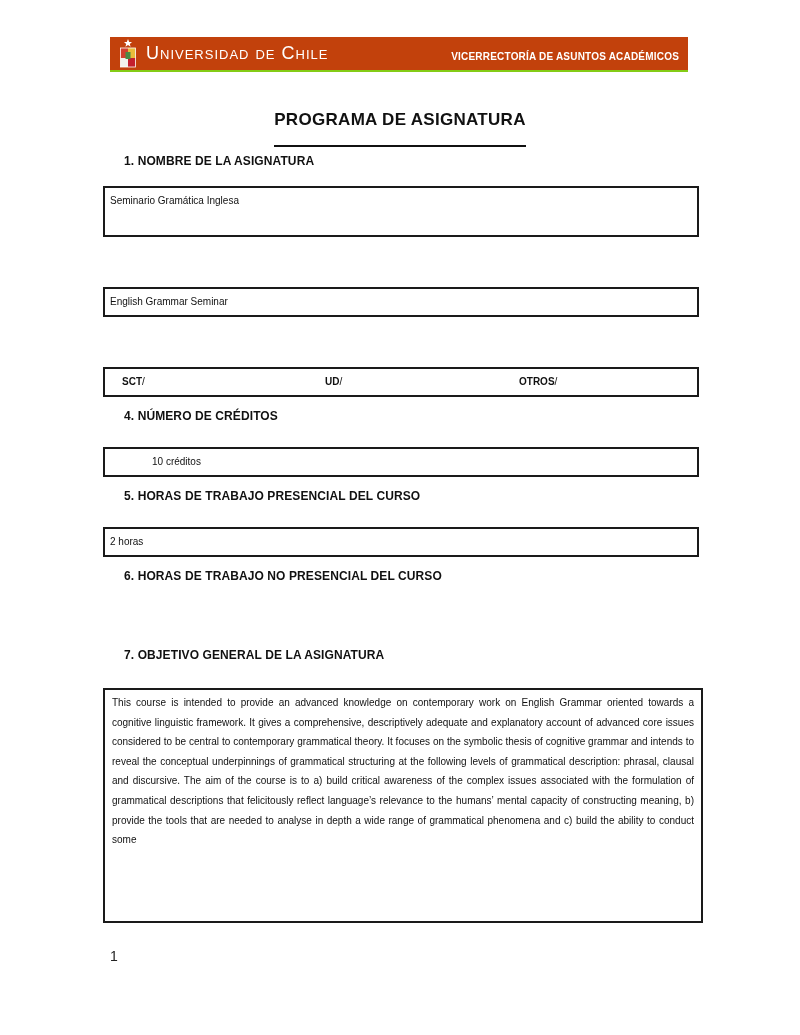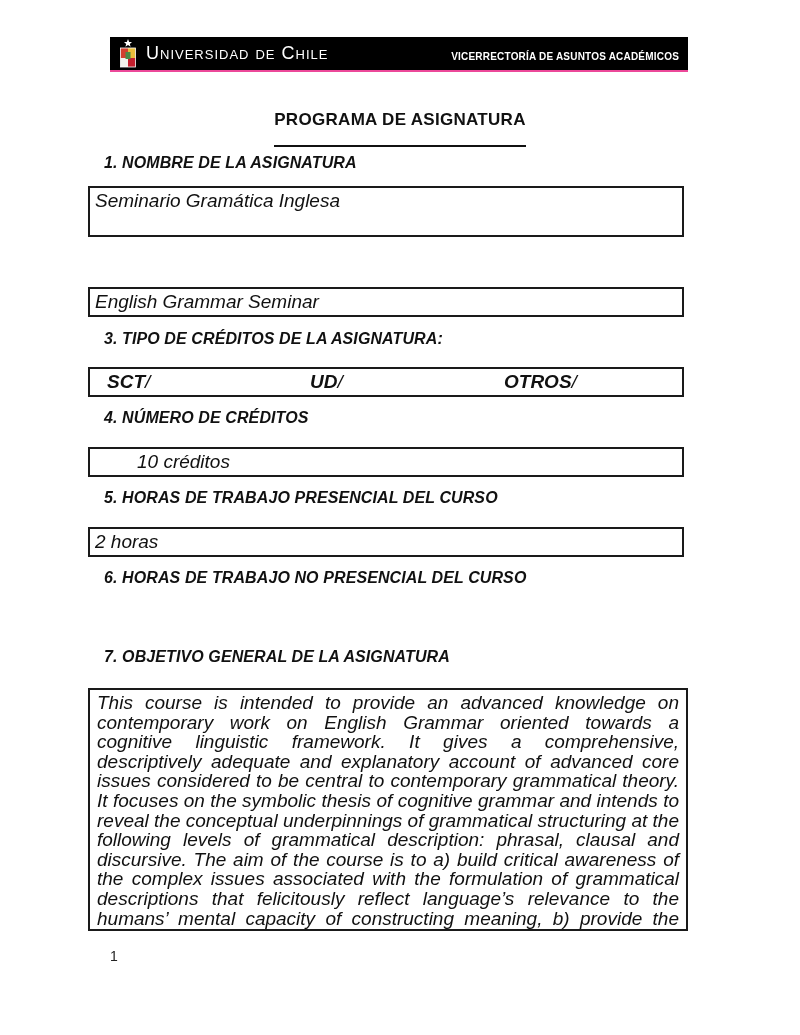--- a/index.html
+++ b/index.html
@@ -17,22 +17,22 @@
     overflow: hidden;
   }
 
   
   .banner {
     position: absolute;
     left: 110px;
     top: 37px;
     width: 578px;
     height: 33px;
-    background: #000000;
-    border-bottom: 2px solid #ec4899;
+    background: #c2410c;
+    border-bottom: 2px solid #84cc16;
     display: flex;
     align-items: center;
   }
   .crest {
     position: absolute;
     left: 7px;
     top: 1px;
     width: 22px;
     height: 32px;
   }
@@ -75,38 +75,36 @@
     font-size: 17px;
     font-weight: bold;
     border-bottom: 2px solid #111111;
     padding-bottom: 15px;
     letter-spacing: 0.3px;
   }
 
   
   .sec-heading {
     position: absolute;
-    left: 104px;
+    left: 124px;
     width: 594px;
-    font-size: 16px;
+    font-size: 12px;
     font-weight: bold;
     letter-spacing: 0.1px;
     white-space: nowrap;
-    font-style: italic;
   }
   .field-box {
     position: absolute;
-    left: 88px;
+    left: 103px;
     width: 582px;
     border: 2px solid #1a1a1a;
     background: #ffffff;
-    font-size: 19px;
+    font-size: 10px;
     padding: 2px 5px 3px 5px;
     line-height: 21px;
-    font-style: italic;
   }
   .gray-line { color: #595959; }
 
   .credit-row {
     display: flex;
     position: relative;
     height: 20px;
   }
   .credit-cell { position: absolute; top: 0; white-space: nowrap; }
   .credit-cell .lbl { font-weight: bold; margin-left: 12px; }
@@ -115,21 +113,21 @@
   .cc2 { left: 203px; }
   .cc3 { left: 397px; text-align: center; }
 
   .indent { padding-left: 42px; }
 
   .objective-box {
     height: 228px;
     overflow: hidden;
     text-align: justify;
     line-height: 19.6px;
-    padding: 3px 7px 8px 7px;
+    padding: 3px 7px 0 7px;
   }
 
   .page-number {
     position: absolute;
     left: 110px;
     top: 948px;
     font-size: 14px;
     color: #222222;
   }
 </style>
@@ -160,21 +158,20 @@
 
   <div class="sec-heading" style="top:154px">1. NOMBRE DE LA ASIGNATURA</div>
   <div class="field-box" style="top:186px; height:42px">
     <div>Seminario Gramática Inglesa</div>
   </div>
 
   <div class="field-box" style="top:287px; height:21px">
     <div>English Grammar Seminar</div>
   </div>
 
-  <div class="sec-heading" style="top:330px">3. TIPO DE CRÉDITOS DE LA ASIGNATURA:</div>
   <div class="field-box" style="top:367px; height:21px">
     <div class="credit-row">
       <span class="credit-cell cc1"><span class="lbl">SCT</span><span class="sl">/</span></span>
       <span class="credit-cell cc2"><span class="lbl">UD</span><span class="sl">/</span></span>
       <span class="credit-cell cc3"><span class="lbl">OTROS</span><span class="sl">/</span></span>
     </div>
   </div>
 
   <div class="sec-heading" style="top:409px">4. NÚMERO DE CRÉDITOS</div>
   <div class="field-box" style="top:447px; height:21px">

